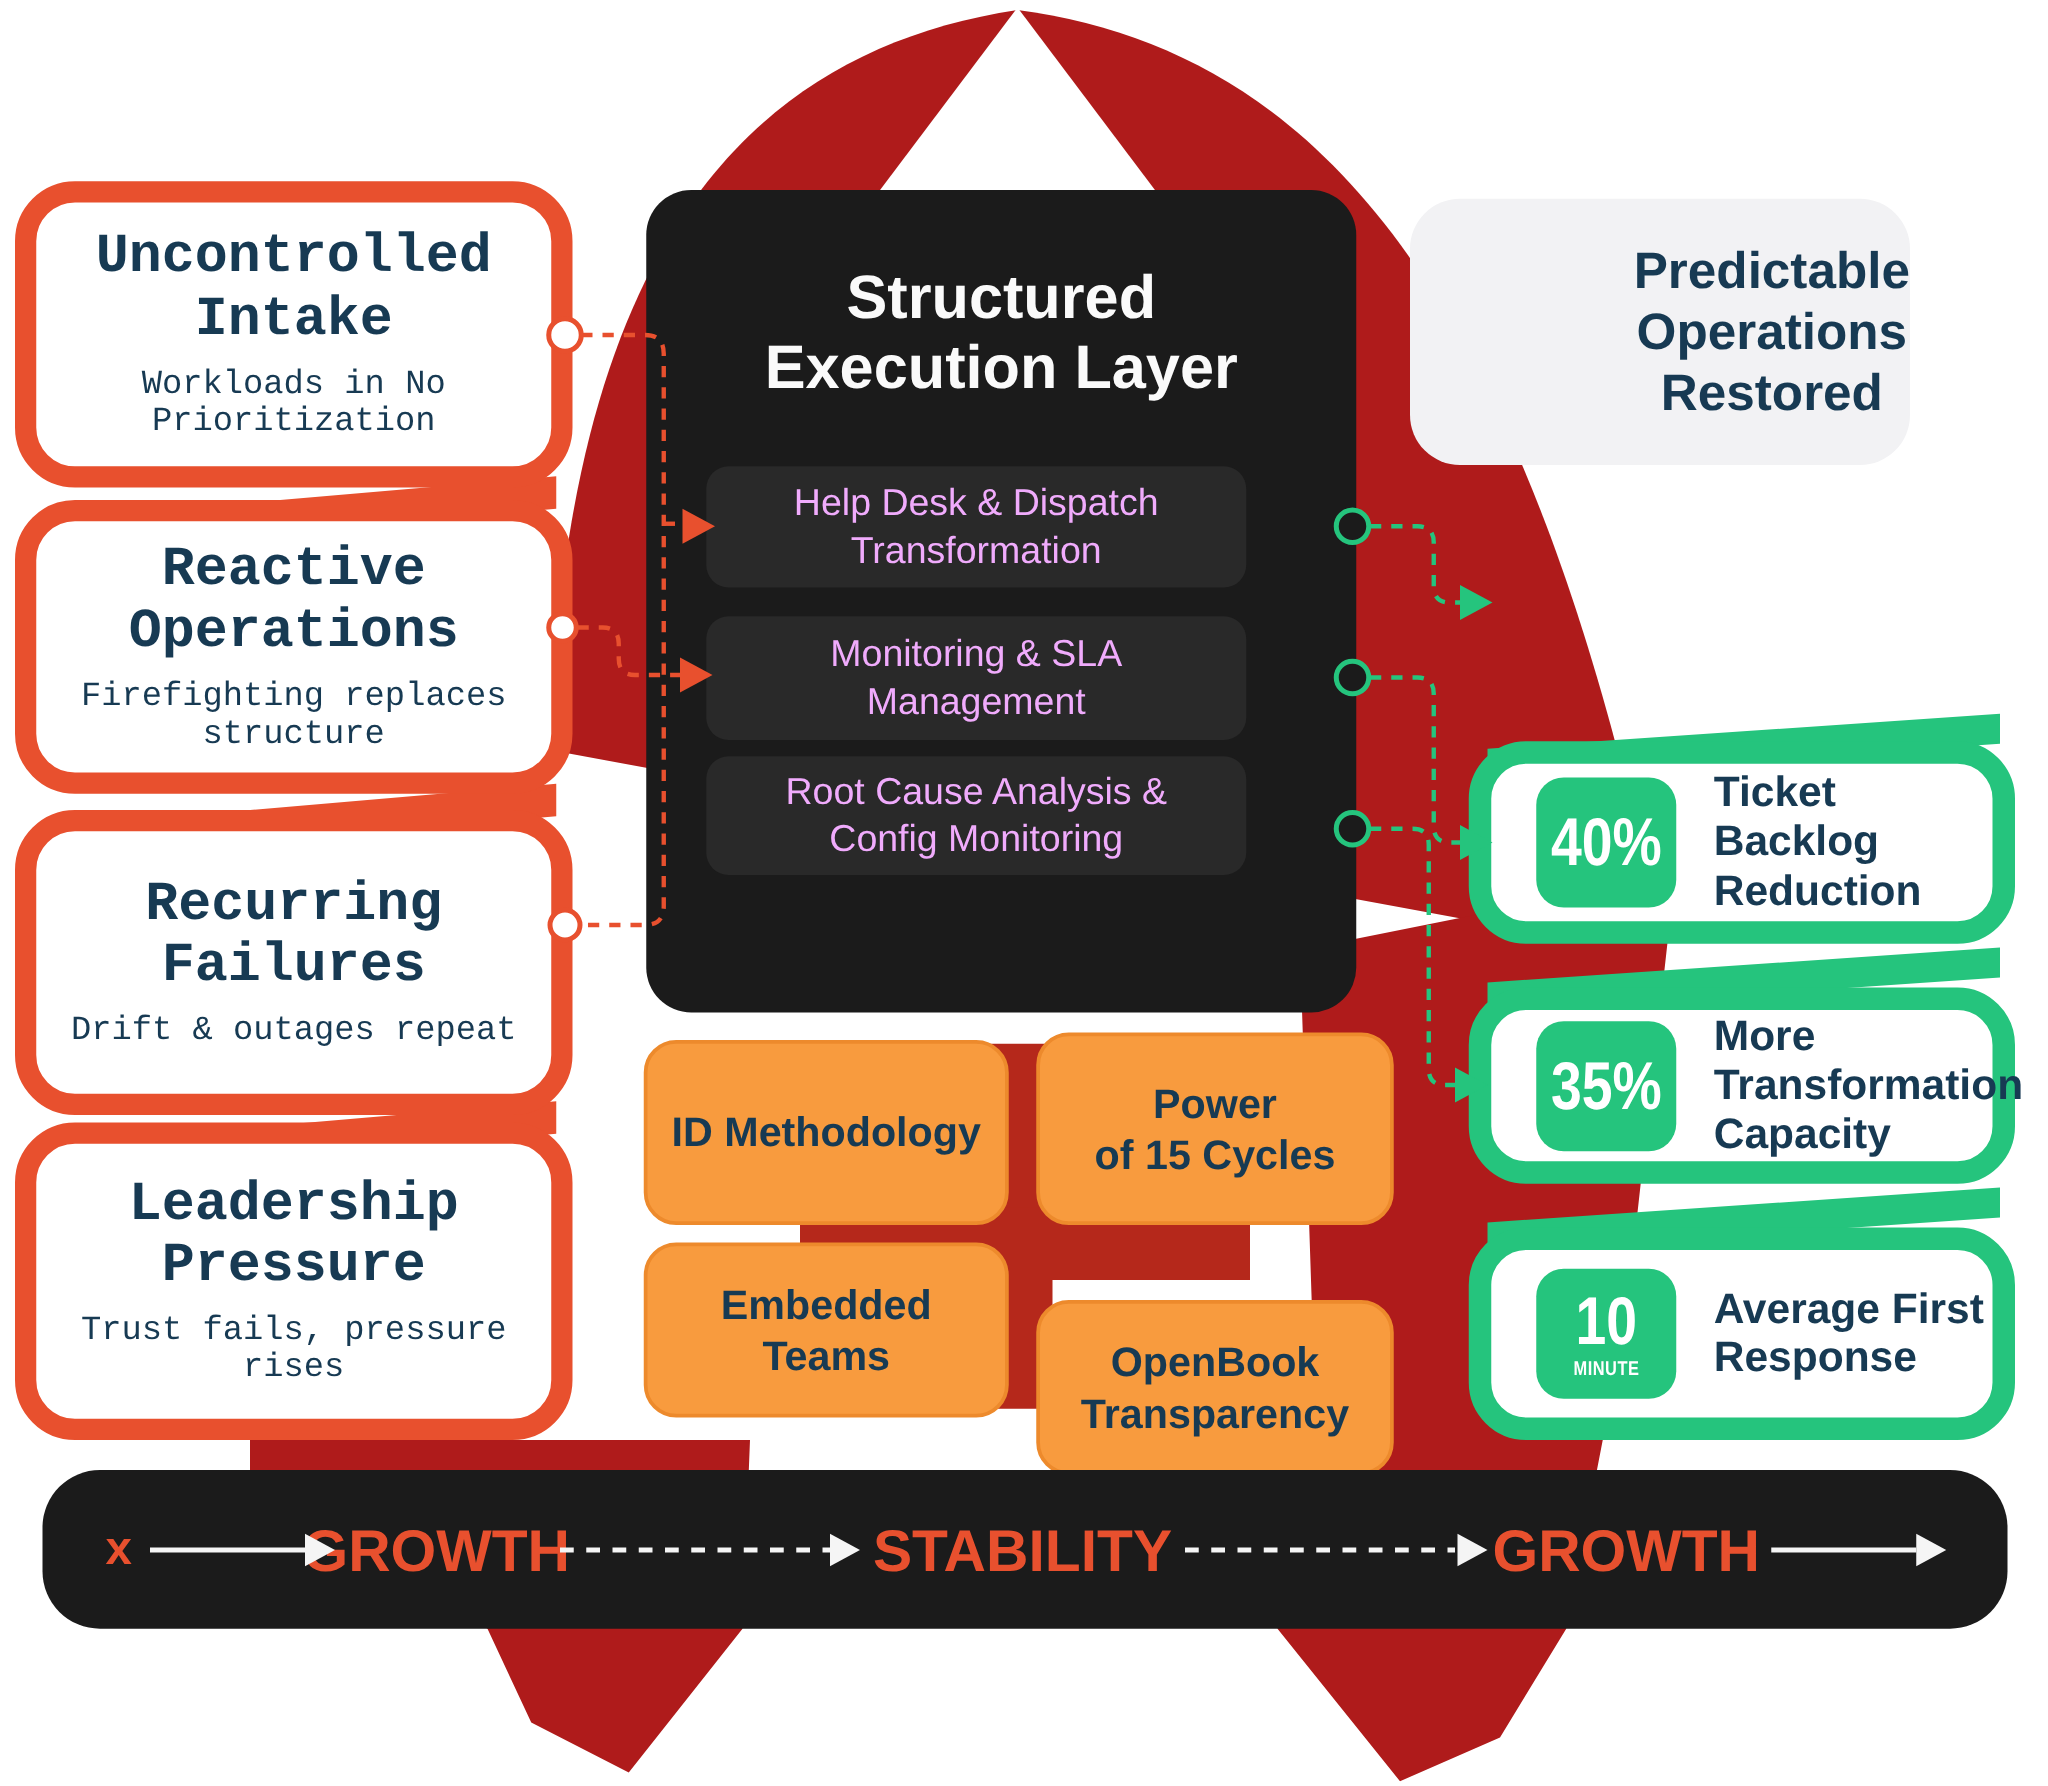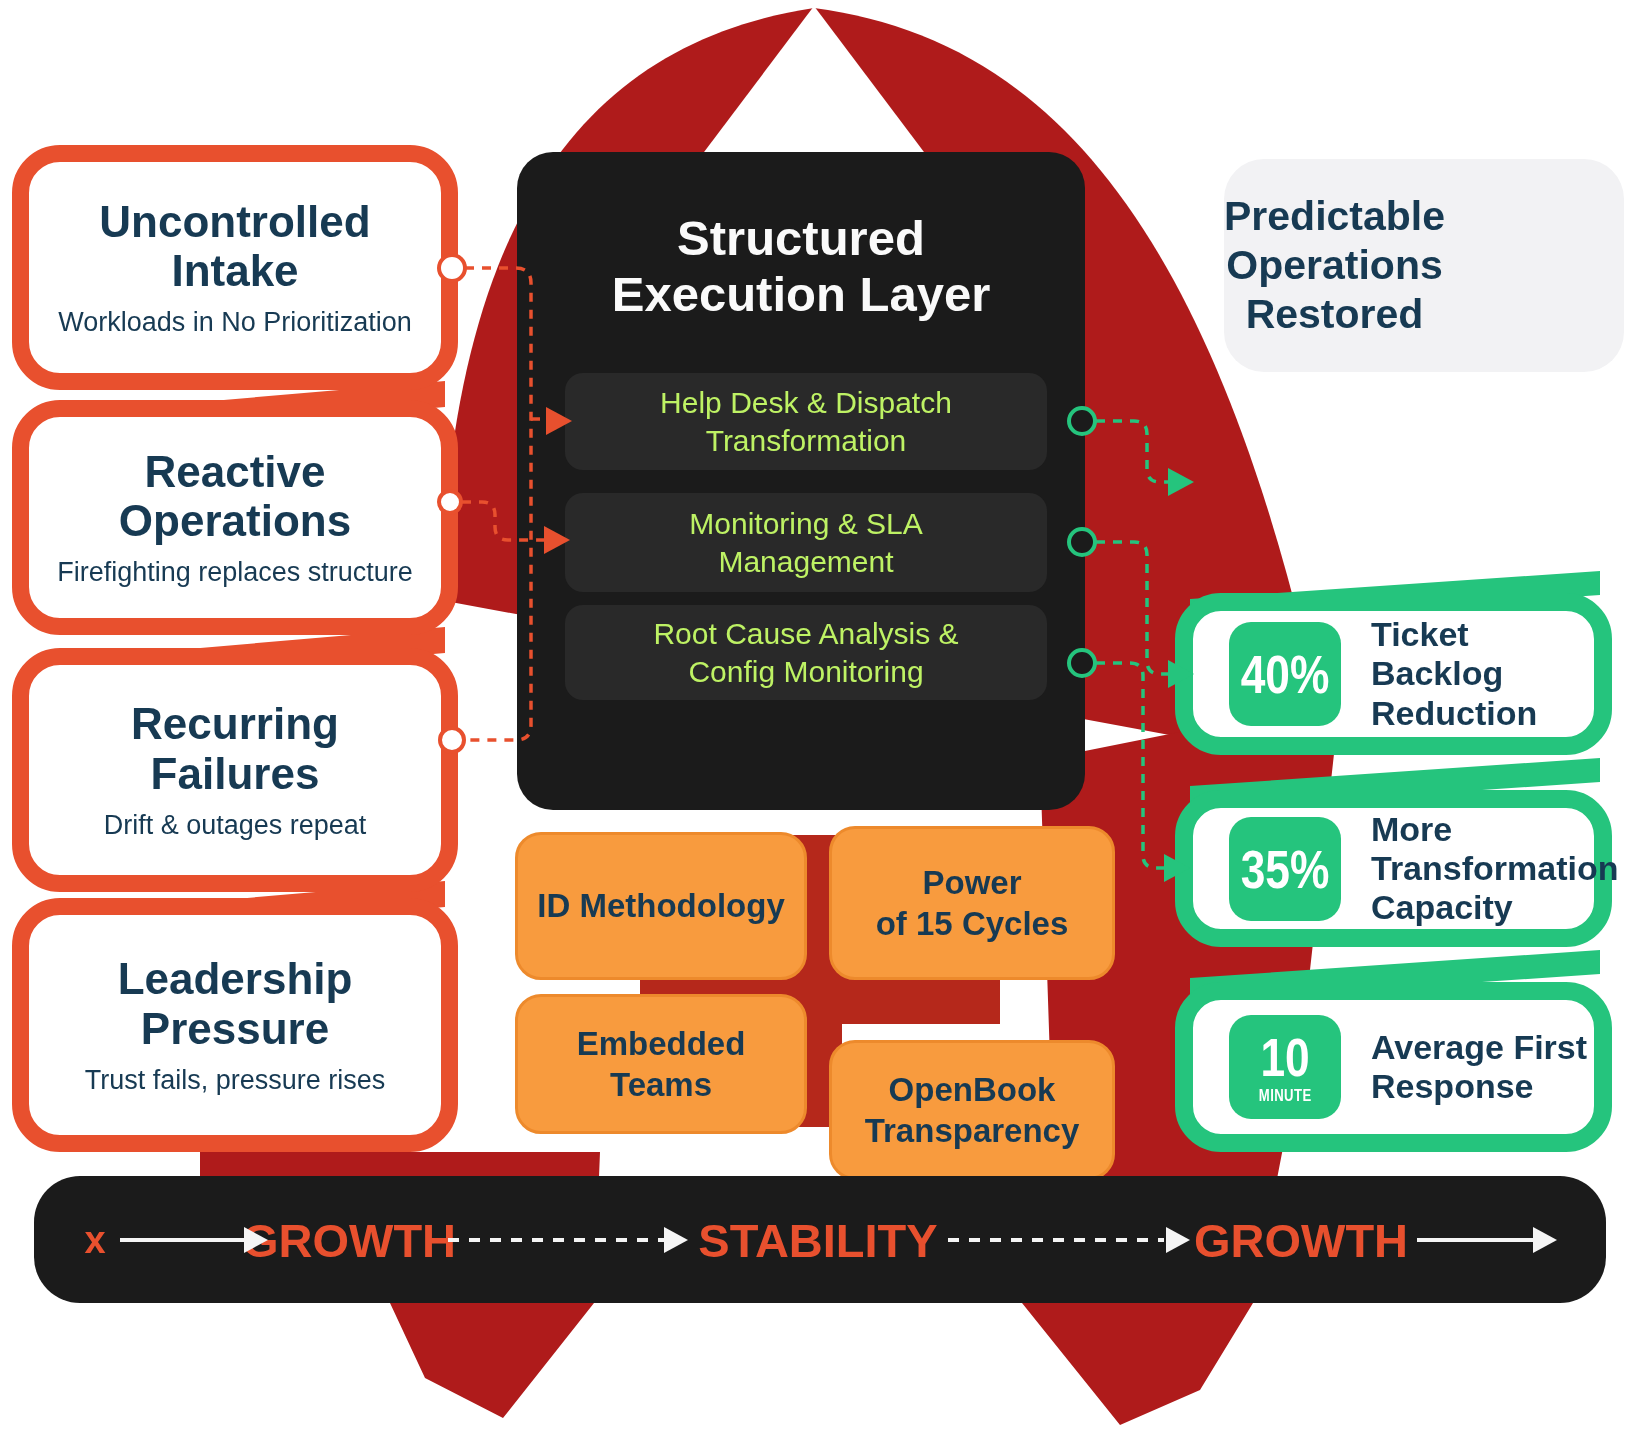--- a/index.html
+++ b/index.html
@@ -9,53 +9,53 @@
   }
   svg.layer{position:absolute;left:0;top:0;pointer-events:none;}
   .pre{white-space:pre-line;}
   .cond{display:inline-block;transform:scaleX(.82);transform-origin:center;}
 
   
   .problem{
     position:absolute;left:12px;width:446px;box-sizing:border-box;
     background:#ffffff;border:17px solid #E8502E;border-radius:48px;
     display:flex;flex-direction:column;align-items:center;justify-content:center;
-    text-align:center;z-index:3;
+    text-align:center;z-index:3;font-family:Liberation Mono, monospace;
   }
   .problem .t{font-size:44px;font-weight:bold;line-height:1.12;color:#173A53;}
   .problem .s{font-size:27px;font-weight:500;margin-top:12px;color:#173A53;}
 
   
   #exec{
     position:absolute;left:517px;top:152px;width:568px;height:658px;
     background:#1B1B1B;border-radius:36px;z-index:3;
   }
   #exec .title{
     position:absolute;left:0;right:0;top:58px;text-align:center;
     color:#FAFAFA;font-size:49px;font-weight:bold;line-height:1.15;
   }
   .service{
-    position:absolute;left:48px;width:482px;box-sizing:border-box;
+    position:absolute;left:48px;width:432px;box-sizing:border-box;
     background:#292929;border-radius:18px;
     display:flex;align-items:center;justify-content:center;text-align:center;
-    color:#bef264;font-size:30px;font-weight:500;line-height:1.25;
+    color:#f0abfc;font-size:30px;font-weight:500;line-height:1.25;
   }
   .service .pre{max-width:400px;}
 
   
   .pillar{
     position:absolute;box-sizing:border-box;background:#F89B3E;border:3px solid #ED8A2C;
     border-radius:26px;display:flex;align-items:center;justify-content:center;text-align:center;
     color:#173A53;font-size:33px;font-weight:bold;line-height:1.25;z-index:3;
   }
 
   
   #outcome-header{
-    position:absolute;left:1224px;top:159px;width:400px;height:213px;
-    background:#F2F2F4;border-radius:40px;display:flex;align-items:center;justify-content:flex-start;
+    position:absolute;left:1128px;top:159px;width:400px;height:213px;
+    background:#F2F2F4;border-radius:40px;display:flex;align-items:center;justify-content:flex-end;
     text-align:center;color:#173A53;font-size:41px;font-weight:bold;line-height:1.2;z-index:3;
   }
   .stat{
     position:absolute;left:1175px;width:437px;box-sizing:border-box;
     background:#ffffff;border:18px solid #25C47D;border-radius:46px;
     display:flex;align-items:center;gap:30px;padding-left:36px;z-index:3;
   }
   .badge{
     width:112px;height:104px;flex:0 0 112px;background:#25C47D;border-radius:22px;
     display:flex;flex-direction:column;align-items:center;justify-content:center;color:#ffffff;

